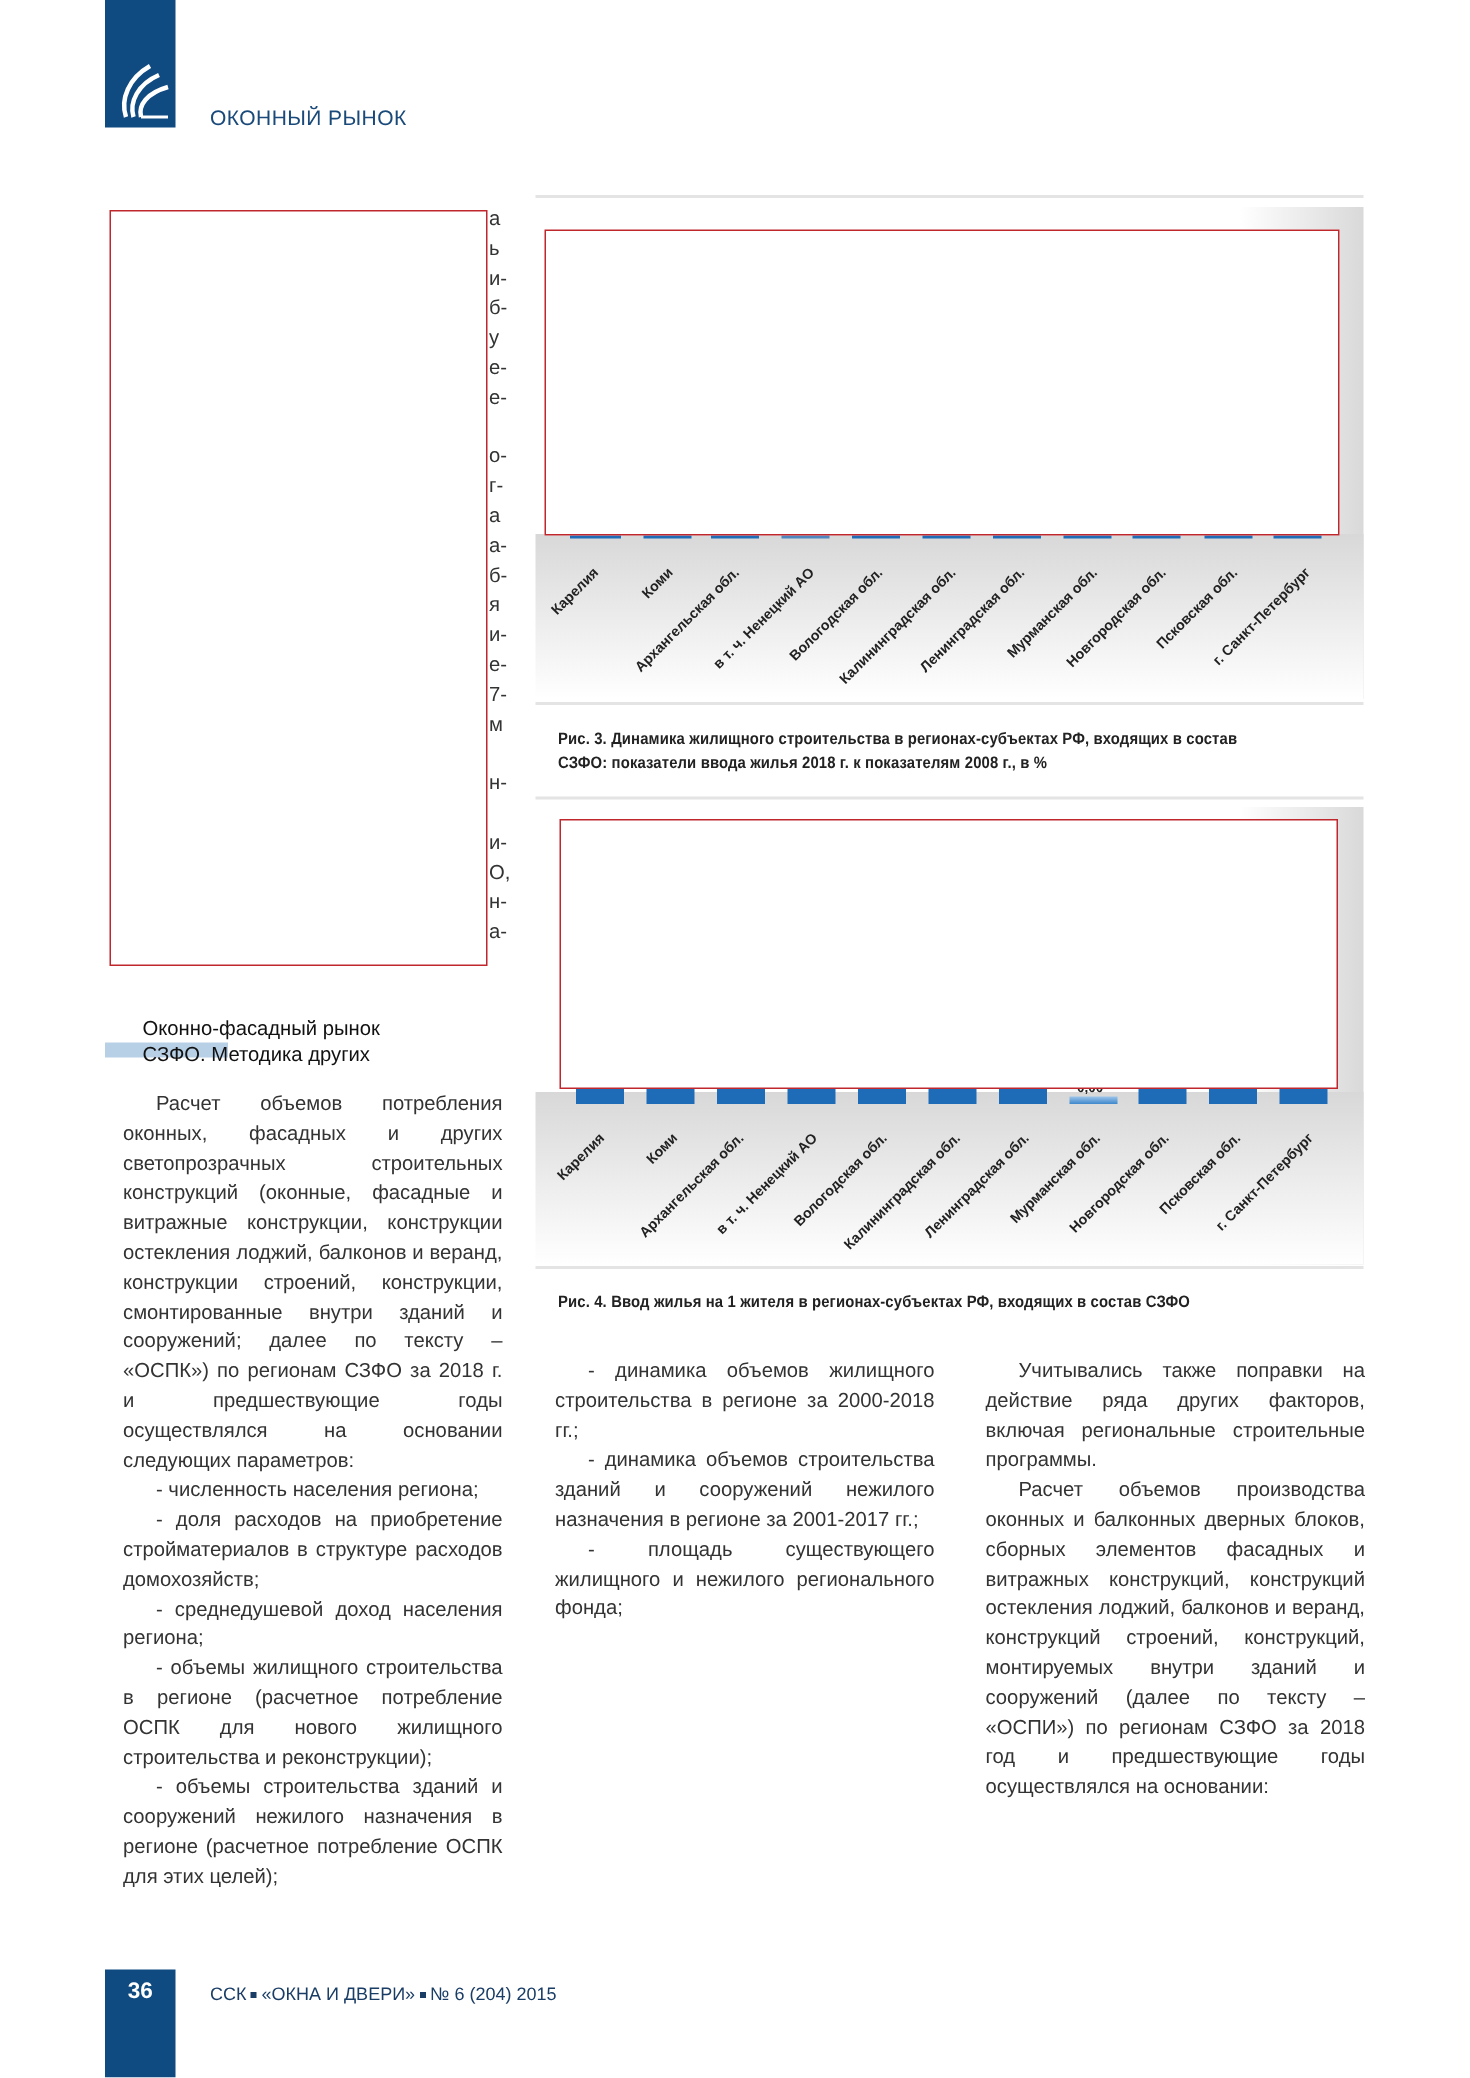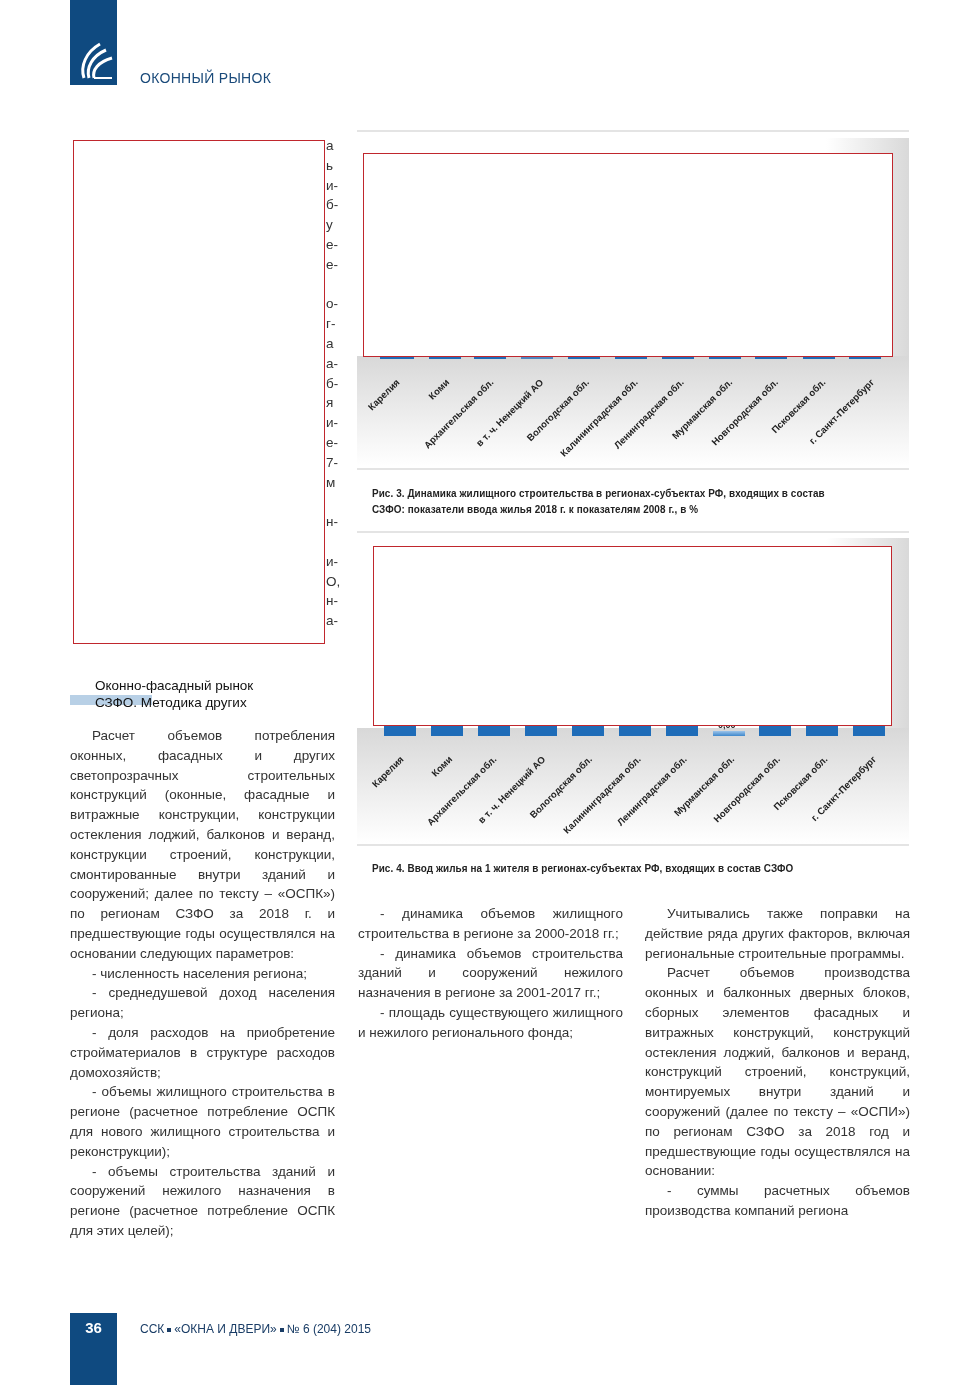--- a/index.html
+++ b/index.html
@@ -16,21 +16,21 @@
   .footer-text .sq { display: inline-block; width: 4px; height: 4px; background: #1a3d66; vertical-align: middle; margin: 0 3px; }
 
   
   .redact-box { position: absolute; border: 1.5px solid #c0272d; background: #fff; }
   .edge-letters { position: absolute; font-size: 13.5px; line-height: 19.8px; color: #333; }
 
   .heading { position: absolute; left: 95px; top: 677px; font-size: 13.5px; font-weight: normal; line-height: 17px; color: #111; }
   .heading-accent { position: absolute; left: 70px; top: 695px; width: 82px; height: 10px; background: #b8d0e6; }
 
   .col { position: absolute; font-size: 13.5px; line-height: 19.8px; color: #333; text-align: justify; }
-  .col p { text-indent: 22px; }
+  .col p { text-indent: 22px; margin-left: 12px; }
 
   
   .chart-panel { position: absolute; left: 357px; width: 552px; background: linear-gradient(to right, #ffffff 0%, #ffffff 85%, #d9d9d9 100%); }
   .chart-panel .bottom-grad { position: absolute; left: 0; right: 0; bottom: 0; background: linear-gradient(to bottom, #d8d8d8, #ffffff); }
   .hr { position: absolute; left: 357px; width: 552px; height: 2px; background: #e4e4e4; }
   .bar { position: absolute; background: #1e6cb8; }
   .xlabel { position: absolute; font-size: 9.5px; font-weight: bold; color: #222; white-space: nowrap; transform-origin: right center; transform: rotate(-45deg); }
   .caption { position: absolute; left: 372px; font-size: 11px; font-weight: bold; color: #222; font-family: "Liberation Sans", sans-serif; letter-spacing: 0.1px; line-height: 16px; transform: scaleX(0.9); transform-origin: left top; width: 585px; }
   .small-val { position: absolute; font-size: 9px; color: #222; font-weight: bold; }
 </style>
@@ -78,22 +78,22 @@
 
 <div class="heading-accent"></div>
 <div class="heading">
   <div>Оконно-фасадный рынок</div>
   <div>СЗФО. Методика других</div>
 </div>
 
 <div class="col" style="left:70px;top:726px;width:265px;">
   <p>Расчет объемов потребления оконных, фасадных и других светопрозрачных строительных конструкций (оконные, фасадные и витражные конструкции, конструкции остекления лоджий, балконов и веранд, конструкции строений, конструкции, смонтированные внутри зданий и сооружений; далее по тексту – «ОСПК») по регионам СЗФО за 2018 г. и предшествующие годы осуществлялся на основании следующих параметров:</p>
   <p>- численность населения региона;</p>
+  <p>- доля расходов на приобретение стройматериалов в структуре расходов домохозяйств;</p>
   <p>- среднедушевой доход населения региона;</p>
-  <p>- доля расходов на приобретение стройматериалов в структуре расходов домохозяйств;</p>
   <p>- объемы жилищного строительства в регионе (расчетное потребление ОСПК для нового жилищного строительства и реконструкции);</p>
   <p>- объемы строительства зданий и сооружений нежилого назначения в регионе (расчетное потребление ОСПК для этих целей);</p>
 </div>
 
 <div class="hr" style="top:130px;"></div>
 <div class="chart-panel" style="top:138px;height:328px;">
   <div class="bottom-grad" style="height:110px;"></div>
 </div>
 <div>
   <div class="bar" style="left:380px;top:354px;width:34px;height:5px;"></div>
@@ -165,21 +165,20 @@
 
 <div class="col" style="left:358px;top:904px;width:265px;">
   <p>- динамика объемов жилищного строительства в регионе за 2000-2018 гг.;</p>
   <p>- динамика объемов строительства зданий и сооружений нежилого назначения в регионе за 2001-2017 гг.;</p>
   <p>- площадь существующего жилищного и нежилого регионального фонда;</p>
 </div>
 
 <div class="col" style="left:645px;top:904px;width:265px;">
   <p>Учитывались также поправки на действие ряда других факторов, включая региональные строительные программы.</p>
   <p>Расчет объемов производства оконных и балконных дверных блоков, сборных элементов фасадных и витражных конструкций, конструкций остекления лоджий, балконов и веранд, конструкций строений, конструкций, монтируемых внутри зданий и сооружений (далее по тексту – «ОСПИ») по регионам СЗФО за 2018 год и предшествующие годы осуществлялся на основании:</p>
-  <p>- суммы расчетных объемов производства компаний региона</p>
 </div>
 
 <div class="bottom-bar">
   <div class="page-num">36</div>
 </div>
 <div class="footer-text">
   <span>ССК</span><span class="sq"></span><span>«ОКНА И ДВЕРИ»</span><span class="sq"></span><span>№ 6 (204) 2015</span>
 </div>
 
 </body></html>

